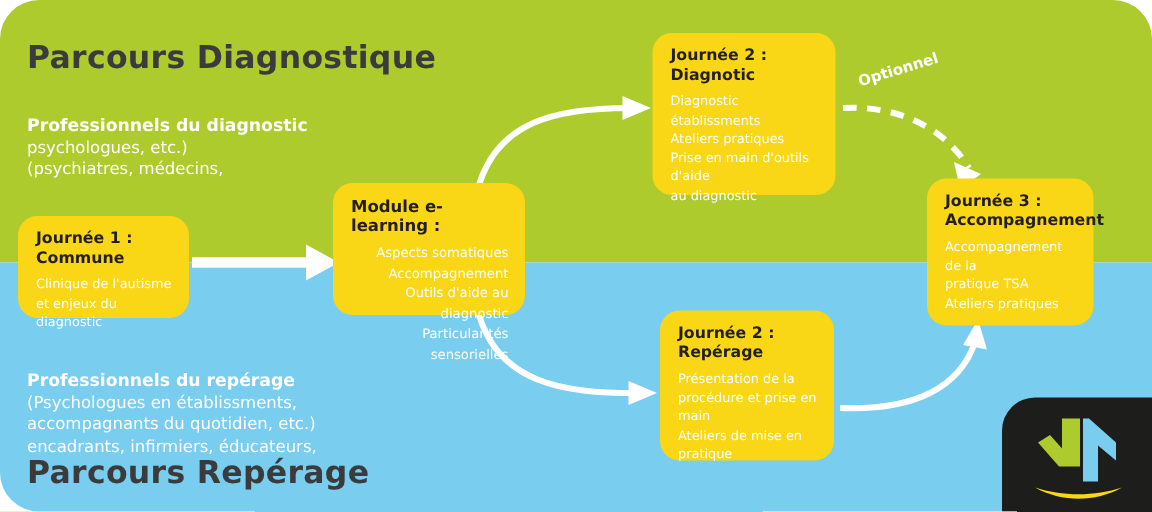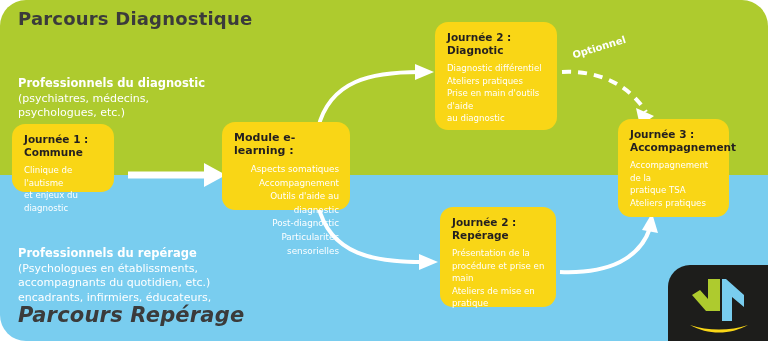--- a/index.html
+++ b/index.html
@@ -47,27 +47,26 @@
 
   
   .zone-title {
     position: absolute;
     font-weight: 700;
     color: #3b3b3b;
     letter-spacing: .2px;
     white-space: nowrap;
   }
   #title-diagnostique {
-    left: 18px; top: 8px;
-    font-size: 18px;
+    left: 18px; top: 26px;
+    font-size: 21px;
   }
   #title-reperage {
     left: 18px; top: 303px;
     font-size: 21px;
-    font-style: italic;
   }
   .zone-block {
     position: absolute;
     color: #ffffff;
     font-size: 11px;
     line-height: 14.5px;
   }
   .zone-block .lead {
     font-weight: 700;
     font-size: 11.5px;
@@ -95,21 +94,21 @@
     white-space: pre-line;
     margin-bottom: 5px;
   }
   .card .card-line {
     display: block;
     color: #ffffff;
     font-size: 8.6px;
     line-height: 12.6px;
   }
 
-  #card-j1  { left: 12px;  top: 124px; width: 102px; height: 68px; }
+  #card-j1  { left: 12px;  top: 144px; width: 114px; height: 68px; }
   #card-elearning { left: 222px; top: 122px; width: 128px; height: 88px; }
   #card-elearning .card-title { font-size: 11px; margin-bottom: 6px; }
   #card-elearning .card-line { font-size: 8.8px; line-height: 13.6px; text-align: right; }
   #card-j2-diag { left: 435px; top: 22px;  width: 122px; height: 108px; }
   #card-j2-rep  { left: 440px; top: 207px; width: 116px; height: 100px; }
   #card-j3      { left: 618px; top: 119px; width: 111px; height: 98px; }
 
   
   #optional-label {
     position: absolute;
@@ -168,22 +167,22 @@
     <g>
       <path d="M 562 72 C 600 70 630 86 646 112" fill="none" stroke="#ffffff" stroke-width="4" stroke-dasharray="9 7" stroke-linecap="butt"></path>
       <polygon points="636,108 654,116 640,126" fill="#ffffff"></polygon>
     </g>
   </svg>
 
   <div class="zone-title" id="title-diagnostique">Parcours Diagnostique</div>
 
   <div class="zone-block" id="zone-diag-text">
     <span class="lead">Professionnels du diagnostic</span>
+    <span class="sub">psychologues, etc.)</span>
     <span class="sub">(psychiatres, médecins,</span>
-    <span class="sub">psychologues, etc.)</span>
   </div>
 
   <div class="zone-block" id="zone-rep-text">
     <span class="lead">Professionnels du repérage</span>
     <span class="sub">(Psychologues en établissments,</span>
     <span class="sub">accompagnants du quotidien, etc.)</span>
     <span class="sub">encadrants, infirmiers, éducateurs,</span>
   </div>
 
   <div class="zone-title" id="title-reperage">Parcours Repérage</div>
@@ -193,28 +192,27 @@
 Commune</span>
     <span class="card-line">Clinique de l'autisme</span>
     <span class="card-line">et enjeux du diagnostic</span>
   </div>
 
   <div class="card" id="card-elearning">
     <span class="card-title">Module e-learning :</span>
     <span class="card-line">Aspects somatiques</span>
     <span class="card-line">Accompagnement</span>
     <span class="card-line">Outils d'aide au diagnostic</span>
-    <span class="card-line">Post-diagnostic</span>
     <span class="card-line">Particularités sensorielles</span>
   </div>
 
   <div class="card" id="card-j2-diag">
     <span class="card-title">Journée 2 :
 Diagnotic</span>
-    <span class="card-line">Diagnostic différentiel</span>
+    <span class="card-line">Diagnostic établissments</span>
     <span class="card-line">Ateliers pratiques</span>
     <span class="card-line">Prise en main d'outils d'aide</span>
     <span class="card-line">au diagnostic</span>
   </div>
 
   <div class="card" id="card-j2-rep">
     <span class="card-title">Journée 2 :
 Repérage</span>
     <span class="card-line">Présentation de la</span>
     <span class="card-line">procédure et prise en main</span>

